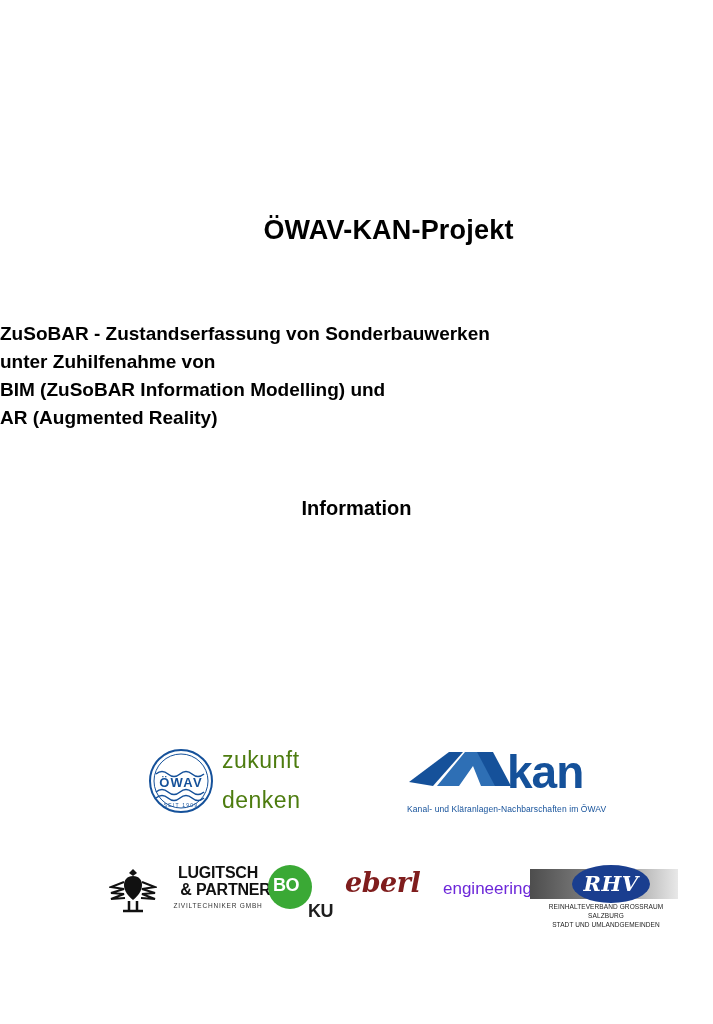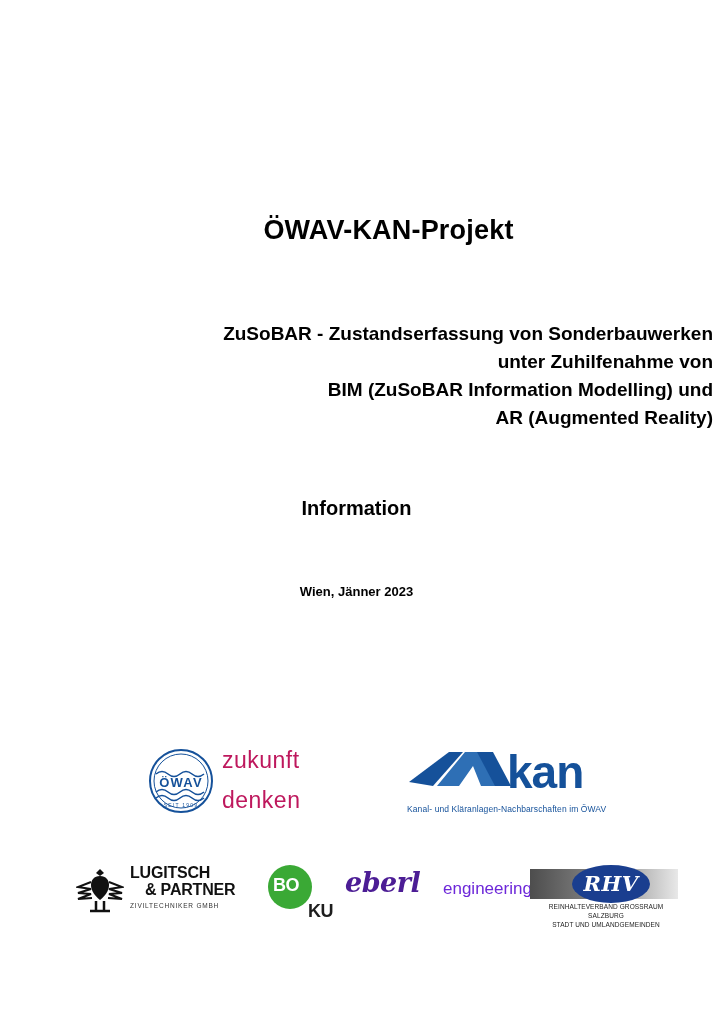--- a/index.html
+++ b/index.html
@@ -37,21 +37,21 @@
     font-weight: bold;
     letter-spacing: 0.2px;
     line-height: 1.2;
     margin: 0;
   }
   .subtitle-block {
     position: absolute;
     top: 320px;
     left: 0;
     width: 713px;
-    text-align: right;
+    text-align: left;
   }
   .subtitle-line {
     font-size: 19px;
     font-weight: bold;
     line-height: 1.48;
     margin: 0;
   }
   .report-type {
     position: absolute;
     top: 497px;
@@ -100,21 +100,21 @@
     left: 0;
     top: 4px;
     width: 66px;
     height: 66px;
   }
   .oewav-text {
     position: absolute;
     left: 74px;
     top: 4px;
     width: 100px;
-    color: #be185d;
+    color: #4d7c0f;
     line-height: 1.12;
   }
   .oewav-text .t1 {
     font-size: 23px;
     letter-spacing: 0.5px;
   }
   .oewav-text .t2 {
     font-size: 23px;
     letter-spacing: 0.5px;
     margin-top: 14px;
@@ -134,24 +134,25 @@
     top: 62px;
     width: 236px;
     font-size: 8.5px;
     color: #15519a;
     letter-spacing: 0.1px;
   }
 
   
   .lugitsch-logo {
     position: absolute;
-    left: 76px;
+    left: 109px;
     top: 8px;
     width: 160px;
     height: 56px;
+    text-align: center;
   }
   .lug-eagle {
     position: absolute;
     left: 0;
     top: 2px;
     width: 48px;
     height: 50px;
   }
   .lug-text {
     position: absolute;
@@ -226,21 +227,21 @@
     height: 40px;
   }
   .eberl-name {
     position: absolute;
     left: 0;
     top: 0;
     font-family: "DejaVu Serif", serif;
     font-style: italic;
     font-weight: bold;
     font-size: 27px;
-    color: #4c1d95;
+    color: #7f1d1d;
     letter-spacing: -0.5px;
   }
   .eberl-eng {
     position: absolute;
     left: 98px;
     top: 12px;
     font-size: 17px;
     color: #6d28d9;
   }
 
@@ -307,21 +308,20 @@
 
   <div class="subtitle-block">
     <p class="subtitle-line">ZuSoBAR - Zustandserfassung von Sonderbauwerken</p>
     <p class="subtitle-line">unter Zuhilfenahme von</p>
     <p class="subtitle-line">BIM (ZuSoBAR Information Modelling) und</p>
     <p class="subtitle-line">AR (Augmented Reality)</p>
   </div>
 
   <div class="report-type">Information</div>
 
-  <div class="place-date">Wien, Jänner 2023</div>
 
   <div class="logo-row-1">
 
     <div class="oewav-logo">
       <svg class="oewav-seal" viewBox="0 0 66 66">
         <circle cx="33" cy="33" r="31" fill="none" stroke="#15519a" stroke-width="2"></circle>
         <circle cx="33" cy="33" r="27" fill="none" stroke="#15519a" stroke-width="1"></circle>
         <path d="M8 26 q6 -5 12 0 t12 0 t12 0 t12 0" fill="none" stroke="#15519a" stroke-width="1.6"></path>
         <path d="M8 44 q6 -5 12 0 t12 0 t12 0 t12 0" fill="none" stroke="#15519a" stroke-width="1.6"></path>
         <path d="M8 50 q6 -5 12 0 t12 0 t12 0 t12 0" fill="none" stroke="#15519a" stroke-width="1.6"></path>

